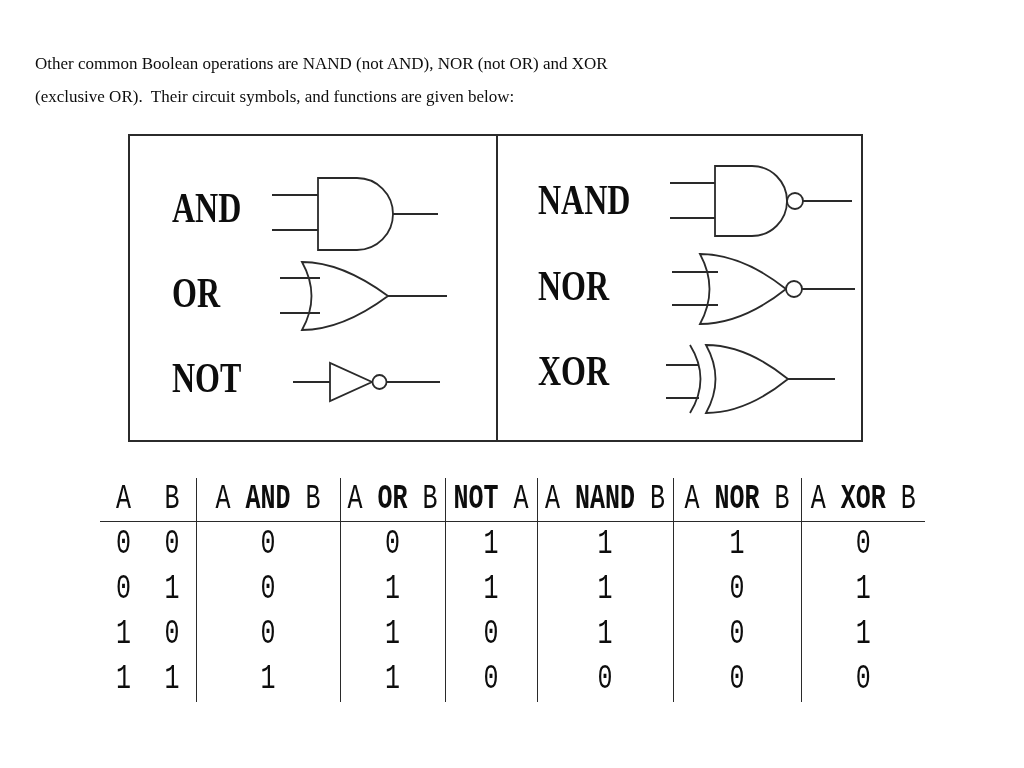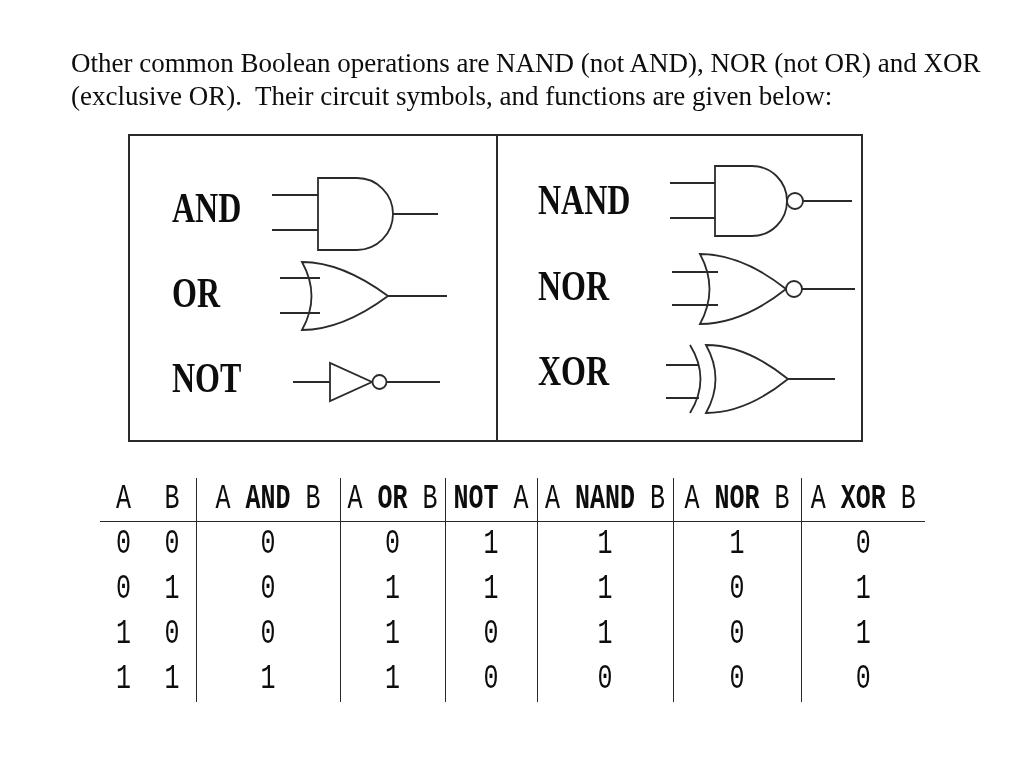--- a/index.html
+++ b/index.html
@@ -1,20 +1,20 @@
 <!DOCTYPE html>
 <html><head>
 <meta charset="utf-8">
 <style>
   html,body{margin:0;padding:0;background:#ffffff;}
   .page{position:relative;width:1024px;height:768px;background:#ffffff;overflow:hidden;
         color:#111;}
   .title{position:absolute;left:35px;top:47px;width:930px;
-         font-family:"Liberation Serif",serif;font-size:27px;line-height:33px;
-         white-space:pre-wrap;color:#0d0d0d;margin-left:36px;}
+         font-family:"Liberation Serif",serif;font-size:17px;line-height:33px;
+         white-space:pre-wrap;color:#0d0d0d;}
   .gate-box{position:absolute;left:128px;top:134px;width:735px;height:308px;
             border:2px solid #2b2b2b;box-sizing:border-box;background:#ffffff;}
   .divider{position:absolute;left:366px;top:0;bottom:0;width:2px;background:#2b2b2b;}
   .gate-label{position:absolute;font-family:"Liberation Serif",serif;font-weight:bold;
               font-size:32px;line-height:33px;color:#0d0d0d;transform:scaleY(1.3);}
   .lab-and {left:172px;top:192px;}
   .lab-or  {left:172px;top:277px;}
   .lab-not {left:172px;top:362px;}
   .lab-nand{left:538px;top:184px;}
   .lab-nor {left:538px;top:270px;}

